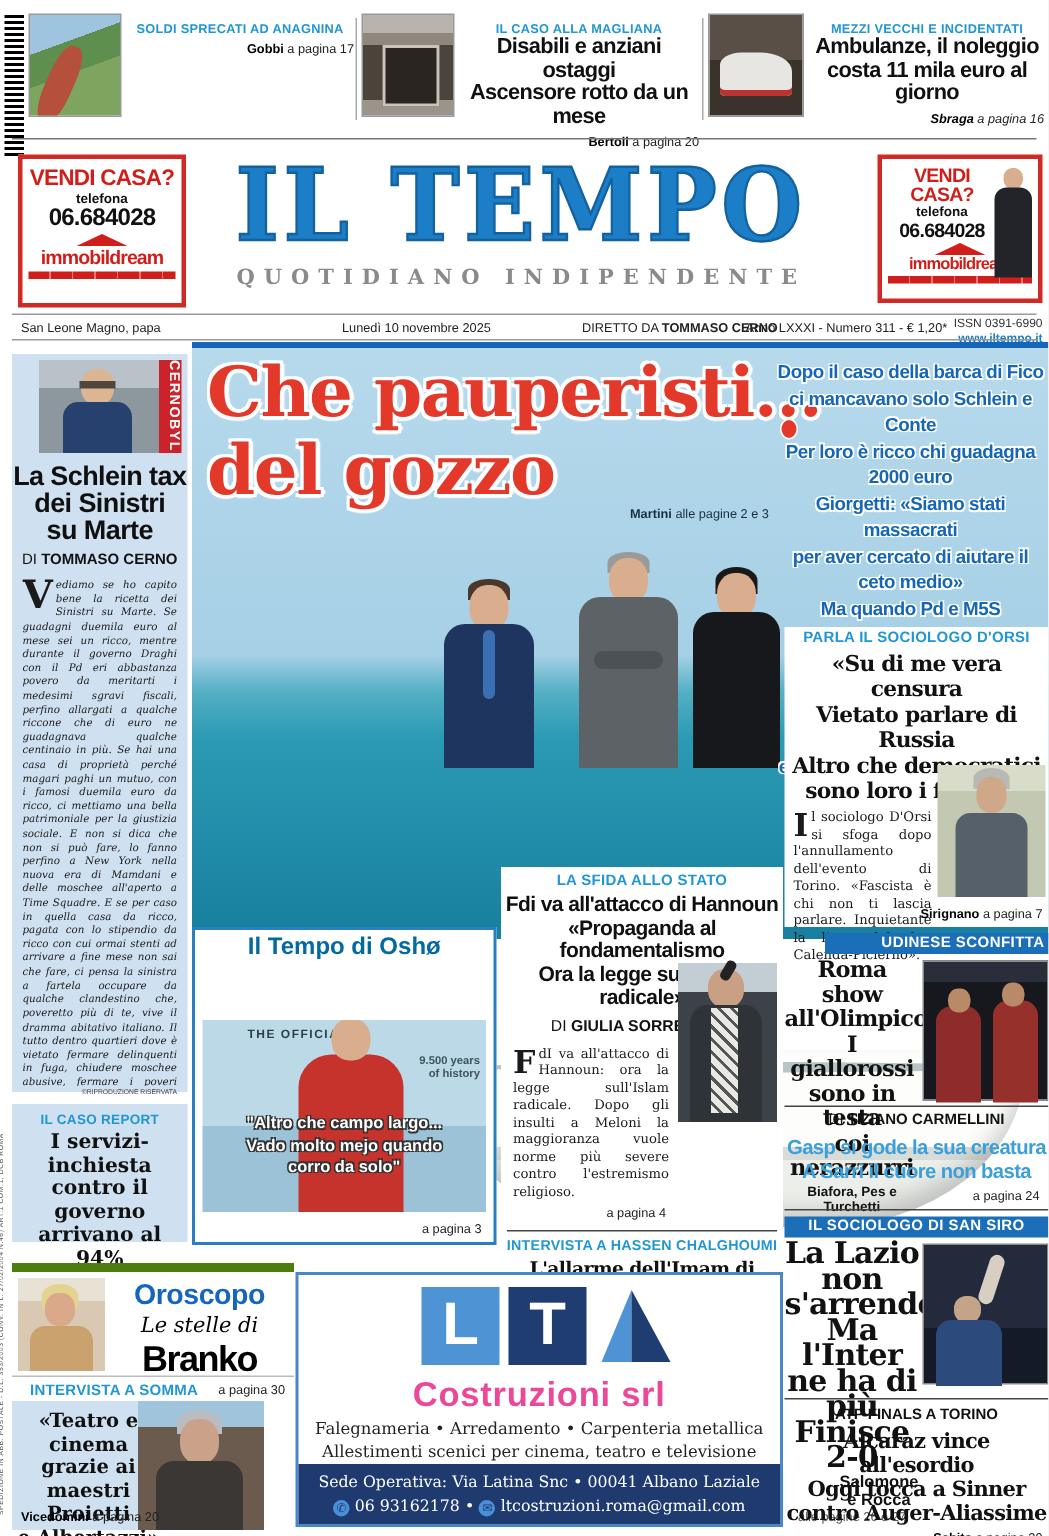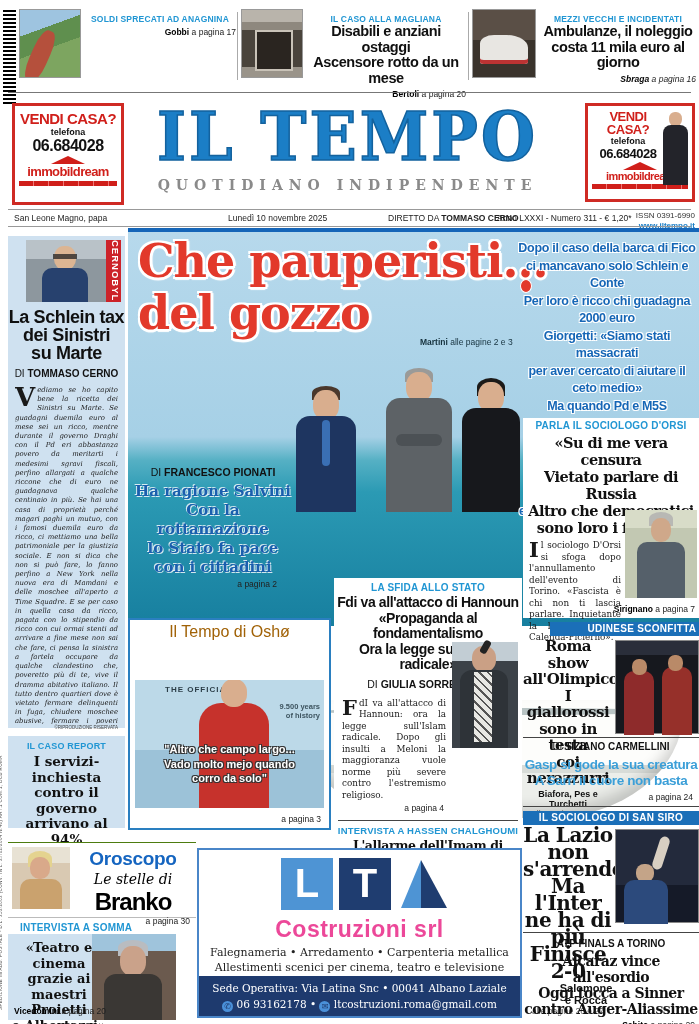--- a/index.html
+++ b/index.html
@@ -208,28 +208,20 @@
 Per loro è ricco chi guadagna 2000 euro
 Giorgetti: «Siamo stati massacrati
 per aver cercato di aiutare il ceto medio»
 Ma quando Pd e M5S governavano
 con Draghi votarono sconti
 ai redditi più alti mentre
 oggi rispolverano la patrimoniale
 e difendono chi occupa le case</div>
   <div class="abs red-dot" style="left:520px; top:279px;"></div>
 
-  <div class="abs ctr" style="left:131px; top:466px; width:164px;">
-    <div class="byline" style="font-size:10.5px;"><span class="pfx">DI</span> <span>FRANCESCO PIONATI</span></div>
-    <div class="pionati-lines pre" style="margin-top:4px;">Ha ragione Salvini
-Con la rottamazione
-lo Stato fa pace
-con i cittadini</div>
-    <div class="pageref rgt" style="margin-top:2px; padding-right:18px;">a pagina 2</div>
-  </div>
 
   <div class="abs panel" style="left:8px; top:236px; width:117px; height:492px;">
     <div class="abs" style="left:18px; top:4px; width:80px; height:62px; background:linear-gradient(180deg,#b9c2c8 0 30%,#8d979e 30%);">
       <div class="abs" style="left:28px; top:6px; width:22px; height:24px; background:#dcb593; border-radius:45%;"></div>
       <div class="abs" style="left:27px; top:14px; width:24px; height:5px; background:#222; opacity:.75;"></div>
       <div class="abs" style="left:16px; top:28px; width:46px; height:34px; background:#27416e; border-radius:10px 10px 0 0;"></div>
     </div>
     <div class="abs cernobyl" style="left:98px; top:4px; width:15px; height:62px;">CERNOBYL</div>
     <div class="sanshead ctr pre" style="font-size:18px; line-height:18px; margin-top:72px;">La Schlein tax
 dei Sinistri
@@ -244,21 +236,21 @@
   <div class="abs panel ctr" style="left:8px; top:736px; width:117px; height:92px; padding-top:5px;">
     <div class="kicker" style="font-size:9px;">IL CASO REPORT</div>
     <div class="serifhead pre" style="font-size:13.5px; line-height:15.5px; margin-top:3px;">I servizi-inchiesta
 contro il governo
 arrivano al 94%</div>
     <div class="pageref rgt" style="margin:3px 8px 0;"><b>Campigli</b> <span>a pagina 8</span></div>
   </div>
 
   <div class="abs" style="left:-2px; top:700px; width:10px; height:310px; font-size:4.5px; color:#555; writing-mode:vertical-rl; transform:rotate(180deg); overflow:hidden; letter-spacing:.4px;">SPEDIZIONE IN ABB. POSTALE - D.L. 353/2003 (CONV. IN L. 27/02/2004 N.46) ART.1 COM.1, DCB ROMA</div>
 
-  <div class="abs" style="left:8px; top:842px; width:188px; height:76px; background:#fff; border-top:1px solid #4d7c0f; border-bottom:1px solid #bbb;">
+  <div class="abs" style="left:8px; top:842px; width:188px; height:76px; background:#fff; border-top:6px solid #4d7c0f; border-bottom:1px solid #bbb;">
     <div class="abs" style="left:4px; top:4px; width:58px; height:62px; background:linear-gradient(180deg,#e8e2d4 0 25%,#d9c9b2 25%);">
       <div class="abs" style="left:16px; top:4px; width:24px; height:16px; background:#e4d38f; border-radius:50% 50% 0 0;"></div>
       <div class="abs" style="left:18px; top:10px; width:20px; height:22px; background:#d9a98a; border-radius:45%;"></div>
       <div class="abs" style="left:8px; top:32px; width:42px; height:30px; background:#caa26e; border-radius:10px 10px 0 0;"></div>
     </div>
     <div class="ctr" style="margin-left:62px; padding-top:5px;">
       <div style="color:#1565c0; font-weight:bold; font-size:19px; letter-spacing:-0.3px;">Oroscopo</div>
       <div>
         <span style="font-family:'DejaVu Serif',serif; font-style:italic; font-size:14px;">Le stelle di</span>
         <span style="font-weight:bold; font-size:24px; letter-spacing:-1px;">Branko</span>
@@ -275,21 +267,21 @@
       <div class="abs" style="left:12px; top:40px; width:58px; height:46px; background:#3a3734; border-radius:12px 12px 0 0;"></div>
     </div>
     <div class="serifhead ctr pre" style="width:102px; font-size:13px; line-height:15.5px; padding-top:6px;">«Teatro e cinema
 grazie ai maestri
 Proietti
 e Albertazzi»</div>
     <div class="pageref" style="position:absolute; left:6px; bottom:4px;"><b>Vicedomini</b> <span>a pagina 20</span></div>
   </div>
 
   <div class="abs card osho-card" style="left:128px; top:618px; width:203px; height:212px;">
-    <div class="ctr" style="color:#a16207; font-weight:normal; font-size:16px; margin-top:3px;">Il Tempo di Oshø</div>
+    <div class="ctr" style="color:#0369a1; font-weight:bold; font-size:16px; margin-top:3px;">Il Tempo di Oshø</div>
     <div class="abs osho-photo" style="left:5px; top:60px; width:189px; height:128px;">
       <div class="abs phototext" style="left:30px; top:5px; font-size:8px; letter-spacing:1px;">THE OFFICIAL</div>
       <div class="abs phototext pre rgt" style="right:4px; top:22px; font-size:7.5px; color:#3e5560;">9.500 years
 of history</div>
       <div class="renzi"></div>
       <div class="abs osho-overlay ctr pre" style="left:0; right:0; top:62px;">"Altro che campo largo...
 Vado molto mejo quando
 corro da solo"</div>
     </div>
     <div class="pageref rgt" style="position:absolute; right:8px; bottom:4px;">a pagina 3</div>

